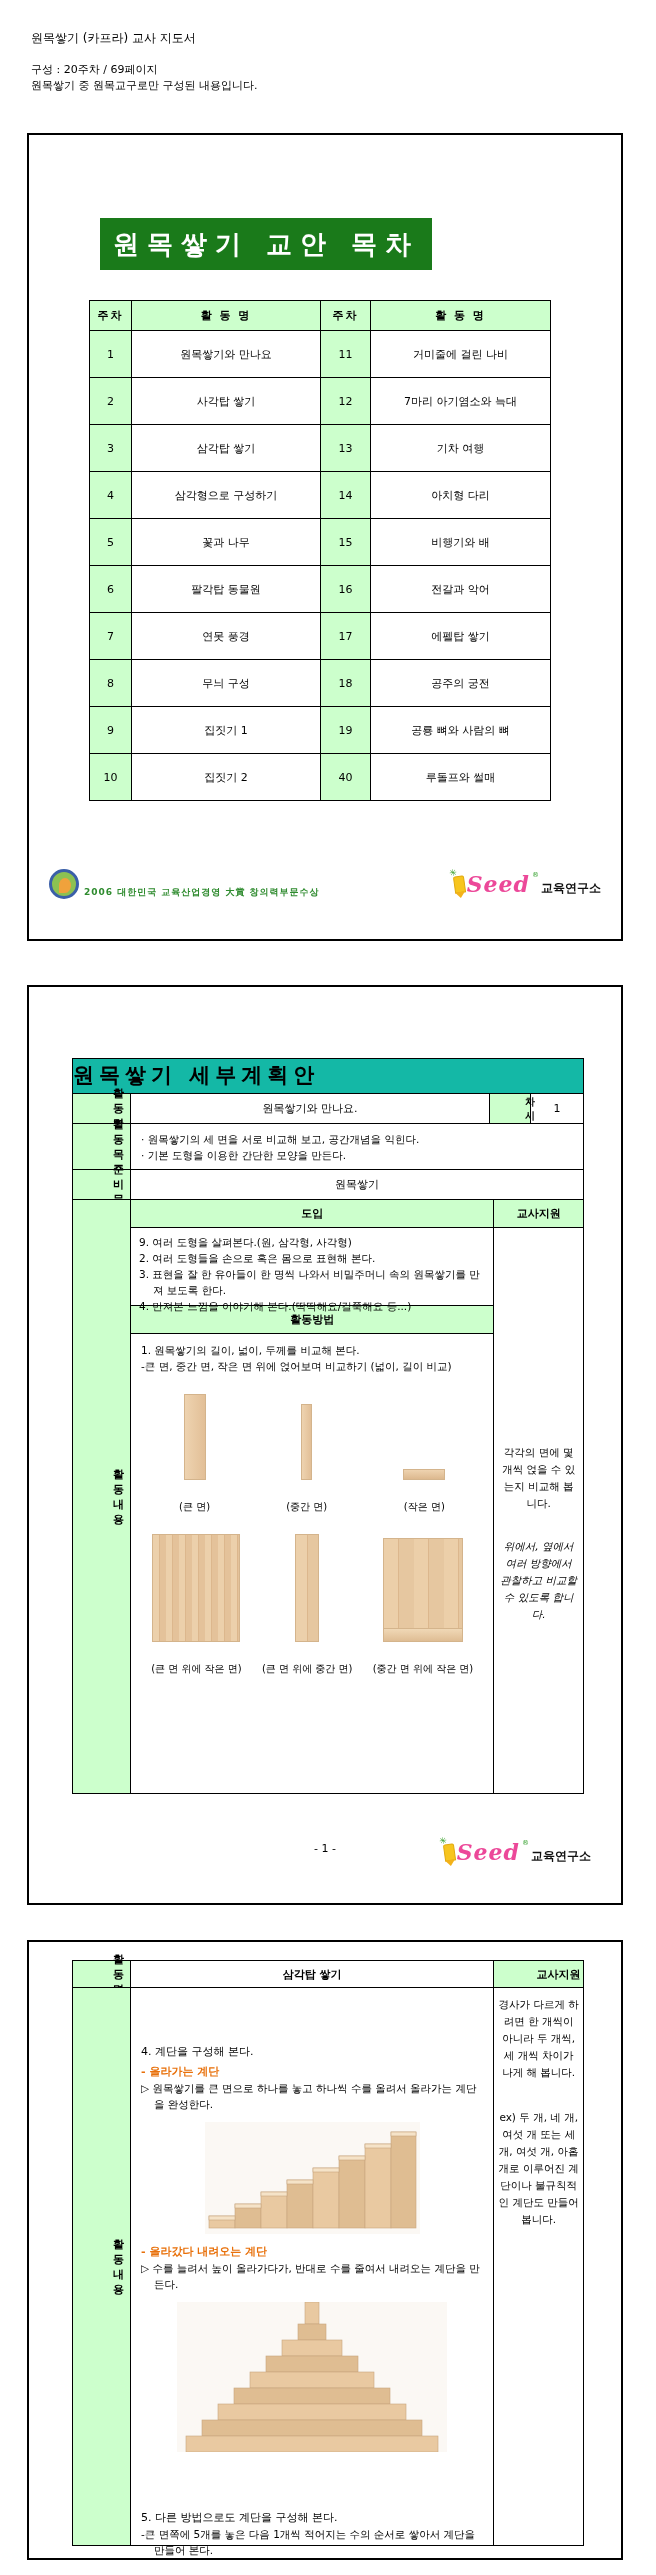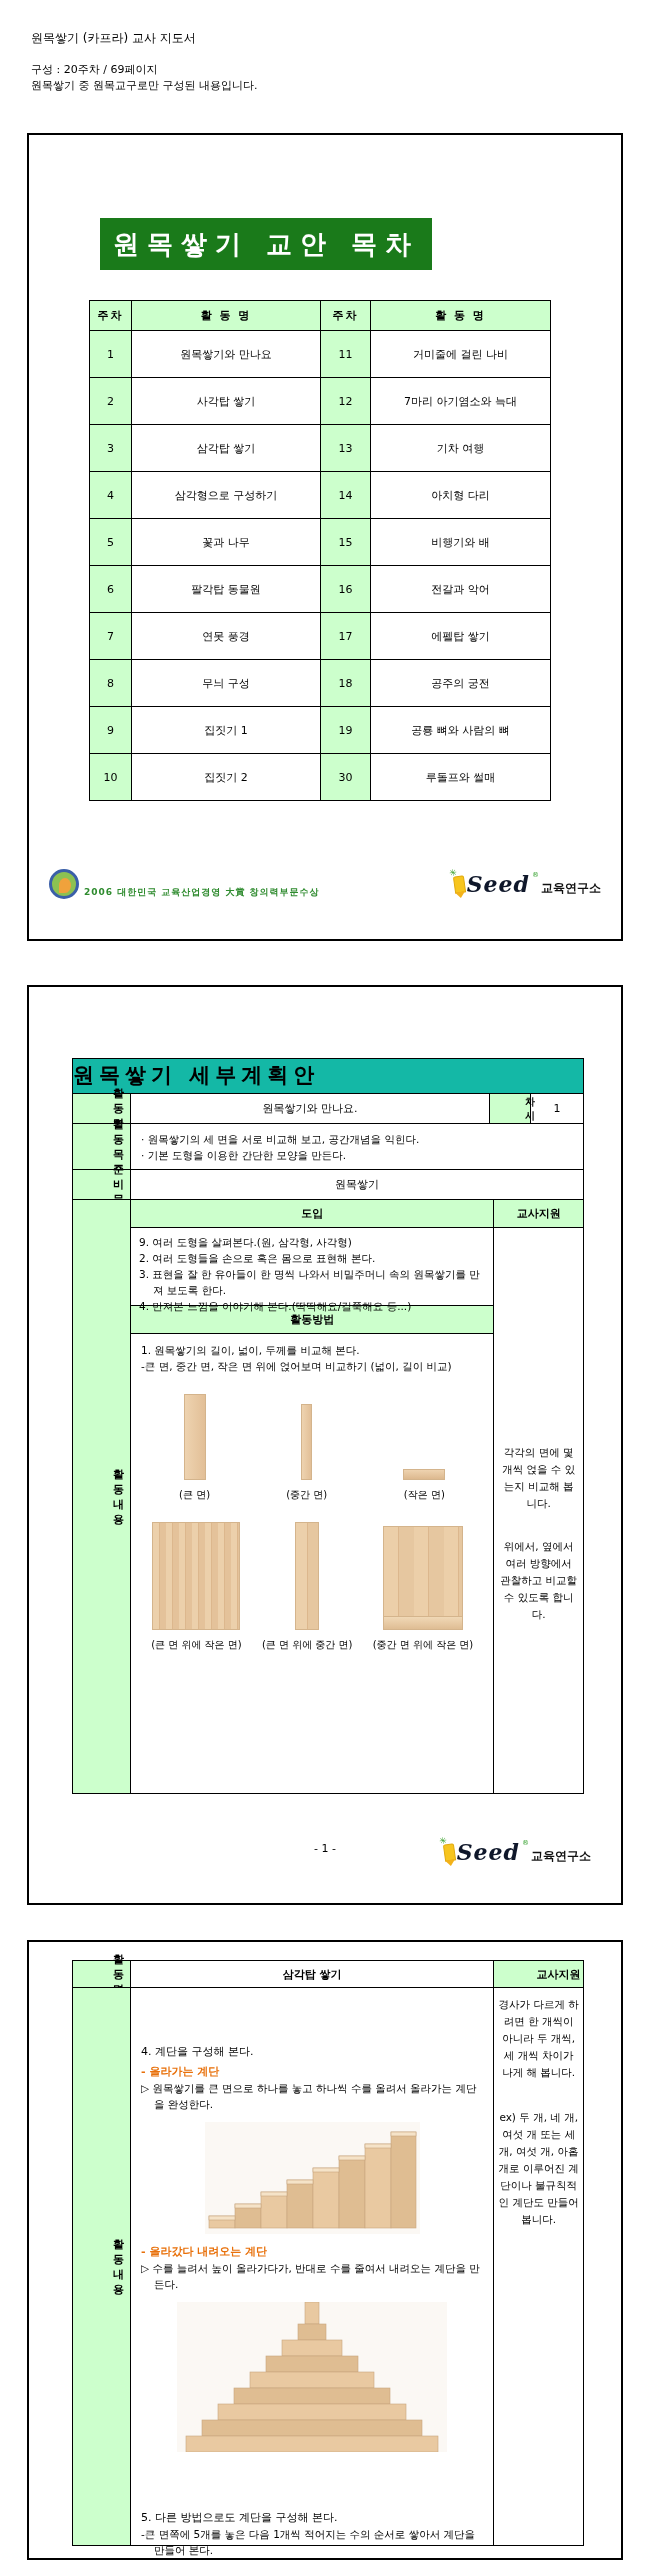--- a/index.html
+++ b/index.html
@@ -38,21 +38,21 @@
   .p1-footer { position:absolute; left:20px; right:20px; bottom:40px; display:flex; justify-content:space-between; align-items:center; }
   .award { display:flex; align-items:flex-end; gap:5px; }
   .award-logo { width:30px; height:30px; border-radius:50%; border:3px solid #3a5fa8; background:#8cc152; position:relative; flex:0 0 auto; }
   .award-logo::after { content:''; position:absolute; left:7px; top:6px; width:12px; height:15px; border-radius:50% 50% 50% 0; background:#f0a23c; }
   .award-text { font-size:9px; font-weight:bold; color:#2e8b2e; letter-spacing:1px; }
 
   .seed-logo { display:inline-flex; align-items:baseline; gap:2px; }
   .seed-pencil { width:11px; height:17px; background:#f7c51e; border:1px solid #e0a90c; border-radius:2px 2px 0 0; display:inline-block; position:relative; transform:rotate(-8deg); align-self:center; }
   .seed-pencil::after { content:''; position:absolute; bottom:-6px; left:-1px; border-left:5px solid transparent; border-right:5px solid transparent; border-top:6px solid #f3b21a; }
   .seed-pencil::before { content:'✳'; position:absolute; top:-10px; left:-4px; font-size:9px; color:#3aa02c; }
-  .seed-word { font-family:"DejaVu Serif","Liberation Serif",serif; font-style:italic; font-weight:bold; font-size:22px; color:#0f172a; letter-spacing:1px; }
+  .seed-word { font-family:"DejaVu Serif","Liberation Serif",serif; font-style:italic; font-weight:bold; font-size:22px; color:#ec4899; letter-spacing:1px; }
   .seed-reg { font-size:7px; color:#33a02c; align-self:flex-start; }
   .seed-suffix { font-size:12px; font-weight:bold; color:#111; }
 
   
   .plan { position:absolute; left:43px; width:512px; border:1px solid #000; }
   .row { display:flex; border-top:1px solid #000; }
   .row:first-child { border-top:none; }
   .cell { border-left:1px solid #000; display:flex; align-items:center; justify-content:center; }
   .cell:first-child { border-left:none; }
   .green { background:#ccffcc;padding-left:40px; }
@@ -75,33 +75,33 @@
   .v-support { width:90px; display:block; }
   .band { height:28px; background:#ccffcc; font-size:11px; font-weight:bold; display:flex; align-items:center; justify-content:center; border-bottom:1px solid #000; }
   .intro-area { height:78px; border-bottom:1px solid #000; padding:6px 8px; }
   .intro-area .step { font-size:10.5px; line-height:16px; padding-left:14px; text-indent:-14px; }
   .method-area { padding:8px 10px; }
   .method-area .mline { font-size:10.5px; line-height:16px; padding-left:12px; text-indent:-12px; }
 
   .figrow { display:flex; justify-content:space-around; align-items:flex-end; margin-top:16px; }
   .figitem { display:flex; flex-direction:column; align-items:center; }
   .figbox { display:flex; align-items:flex-end; justify-content:center; }
-  .caption { font-size:10px; margin-top:8px; white-space:nowrap; }
+  .caption { font-size:10px; margin-top:20px; white-space:nowrap; }
   .plank { background:linear-gradient(90deg,#eed3b0,#e2bf97); border:1px solid #d3b astro; border:1px solid #d4b astral; border:1px solid #d4b48c; }
   .plank.big   { width:22px; height:86px; }
   .plank.mid   { width:11px; height:76px; }
   .plank.small { width:42px; height:11px; background:linear-gradient(180deg,#eed3b0,#ddb98f); }
   .stack { border:1px solid #d4b48c; }
   .stack.d1 { width:24px; height:108px; background:repeating-linear-gradient(90deg,#ecd0ab 0 11px,#dcb78d 11px 12px,#e6c7a0 12px 24px); }
   .stack.d2 { width:88px; height:108px; background:repeating-linear-gradient(90deg,#ecd0ab 0 6px,#dcb78d 6px 7px,#e4c29a 7px 13px); }
   .stack.d3 { width:80px; height:104px; background:repeating-linear-gradient(90deg,#eccfa9 0 14px,#dcb78d 14px 15px,#e6c7a0 15px 30px); position:relative; }
   .stack.d3::after { content:''; position:absolute; left:-1px; right:-1px; bottom:-1px; height:12px; background:linear-gradient(180deg,#f0d8b6,#dfbd94); border:1px solid #d4b48c; }
 
   .support-body { padding:216px 5px 0 5px; font-size:10.5px; line-height:17px; text-align:center; }
-  .support-body .note + .note { margin-top:26px; }
+  .support-body .note + .note { margin-top:26px;font-style:italic; }
 
   .p2-pageno { position:absolute; left:0; right:0; bottom:48px; text-align:center; font-size:11px; }
   .p2-seed { position:absolute; right:30px; bottom:38px; }
 
   
   #page3 .plan { top:18px; }
   .r-head3 { height:26px; }
   .r-head3 .v-name3 { width:365px; font-size:11px; font-weight:bold; }
   .r-head3 .l-sup3 { width:90px; font-size:11px; font-weight:bold; }
   .r-body3 { height:558px; align-items:stretch; }
@@ -202,21 +202,21 @@
         <tr>
           <td class="wk">9</td>
           <td class="nm">집짓기 1</td>
           <td class="wk">19</td>
           <td class="nm">공룡 뼈와 사람의 뼈</td>
         </tr>
 
         <tr>
           <td class="wk">10</td>
           <td class="nm">집짓기 2</td>
-          <td class="wk">30</td>
+          <td class="wk">40</td>
           <td class="nm">루돌프와 썰매</td>
         </tr>
       </tbody>
   </table>
 
   <div class="p1-footer">
     <div class="award">
       <span class="award-logo"></span>
       <span class="award-text">2006 대한민국 교육산업경영 大賞 창의력부문수상</span>
     </div>

